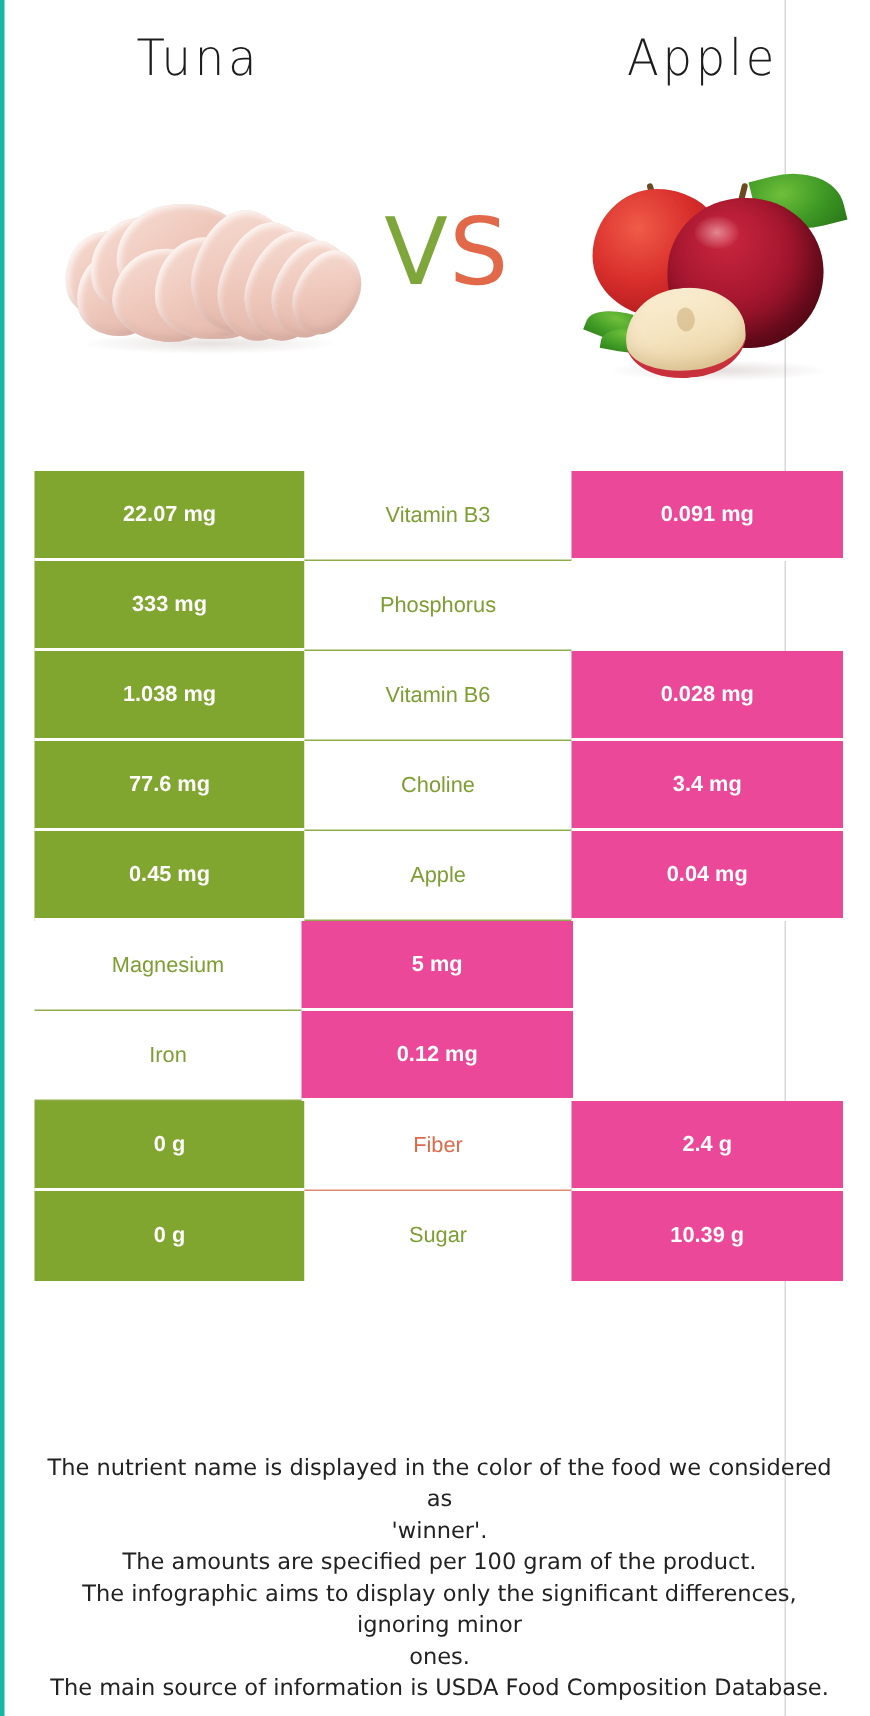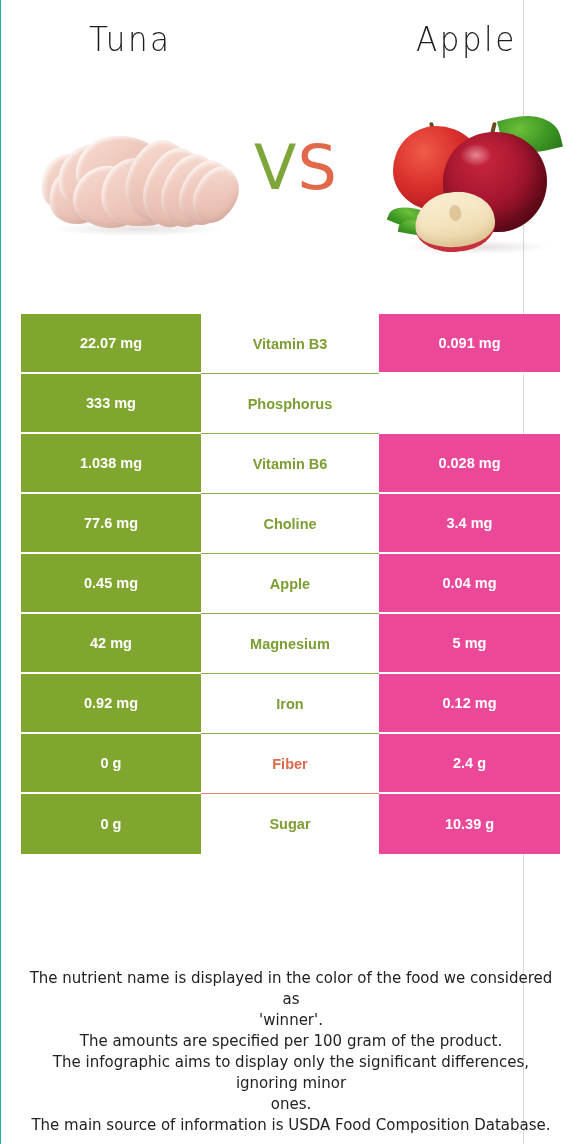--- a/index.html
+++ b/index.html
@@ -13,21 +13,21 @@
     font-family: "Liberation Sans", sans-serif;
     overflow: hidden;
     position: relative;
   }
   #page {
     width: 524px;
     height: 1144px;
     position: relative;
     background: #ffffff;
     box-sizing: border-box;
-    border-left: 1px solid #14b8a6;
+    border-left: 3px solid #14b8a6;
     border-right: 1px solid #d8d8d8;
   }
 
   
   .header {
     position: absolute;
     top: 20px;
     left: 0;
     width: 580px;
     height: 48px;
@@ -217,21 +217,21 @@
   .cell-left {
     width: 180px;
     background: #80A62F;
     color: #ffffff;
     border-bottom: 2px solid #ffffff;
   }
   .cell-mid {
     width: 178px;
     background: #ffffff;
     font-size: 14.5px;
-    font-weight: 700;
+    font-weight: 400;
   }
   .cell-mid.win-green { color: #7C9E32; border-bottom: 1px solid #8FAE4A; }
   .cell-mid.win-orange { color: #DD6A4A; border-bottom: 1px solid #DD8A6E; }
   .cell-right {
     width: 181px;
     background: #ec4899;
     color: #ffffff;
     border-bottom: 2px solid #ffffff;
   }
   .row:last-child .cell-left,
@@ -320,26 +320,24 @@
         <div class="cell cell-left">77.6 mg</div>
         <div class="cell cell-mid win-green">Choline</div>
         <div class="cell cell-right">3.4 mg</div>
       </div>
       <div class="row">
         <div class="cell cell-left">0.45 mg</div>
         <div class="cell cell-mid win-green">Apple</div>
         <div class="cell cell-right">0.04 mg</div>
       </div>
       <div class="row">
-        <div class="cell cell-left">42 mg</div>
         <div class="cell cell-mid win-green">Magnesium</div>
         <div class="cell cell-right">5 mg</div>
       </div>
       <div class="row">
-        <div class="cell cell-left">0.92 mg</div>
         <div class="cell cell-mid win-green">Iron</div>
         <div class="cell cell-right">0.12 mg</div>
       </div>
       <div class="row">
         <div class="cell cell-left">0 g</div>
         <div class="cell cell-mid win-orange">Fiber</div>
         <div class="cell cell-right">2.4 g</div>
       </div>
       <div class="row">
         <div class="cell cell-left">0 g</div>

